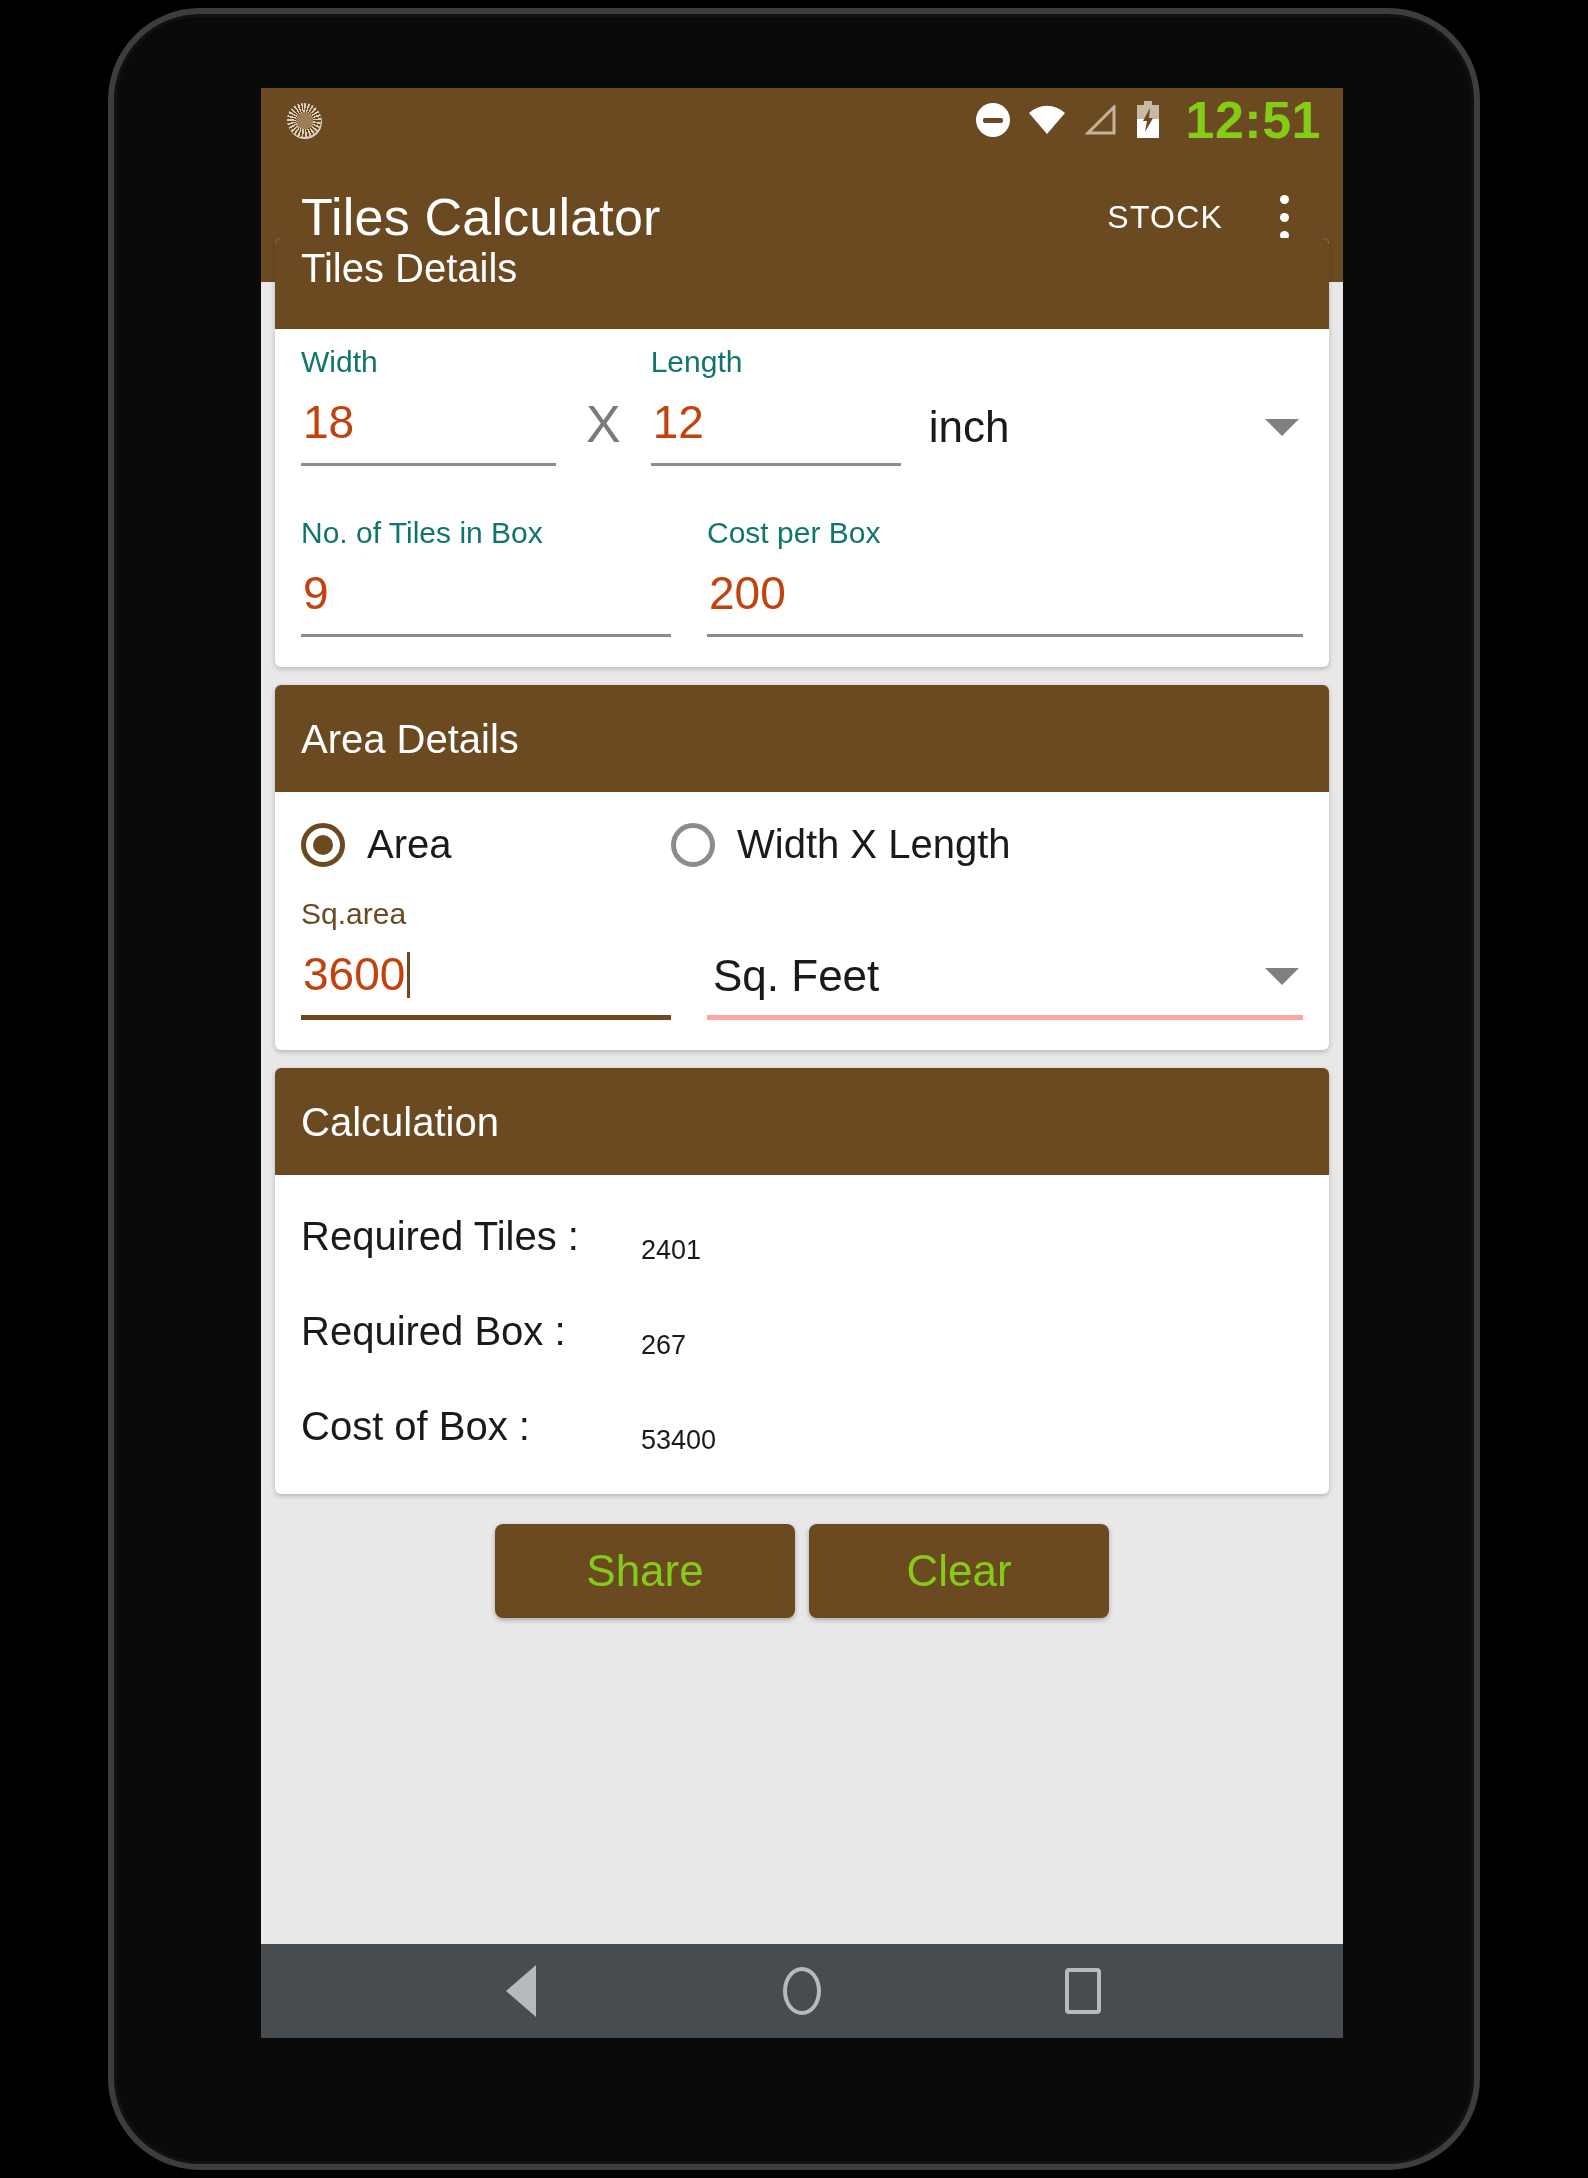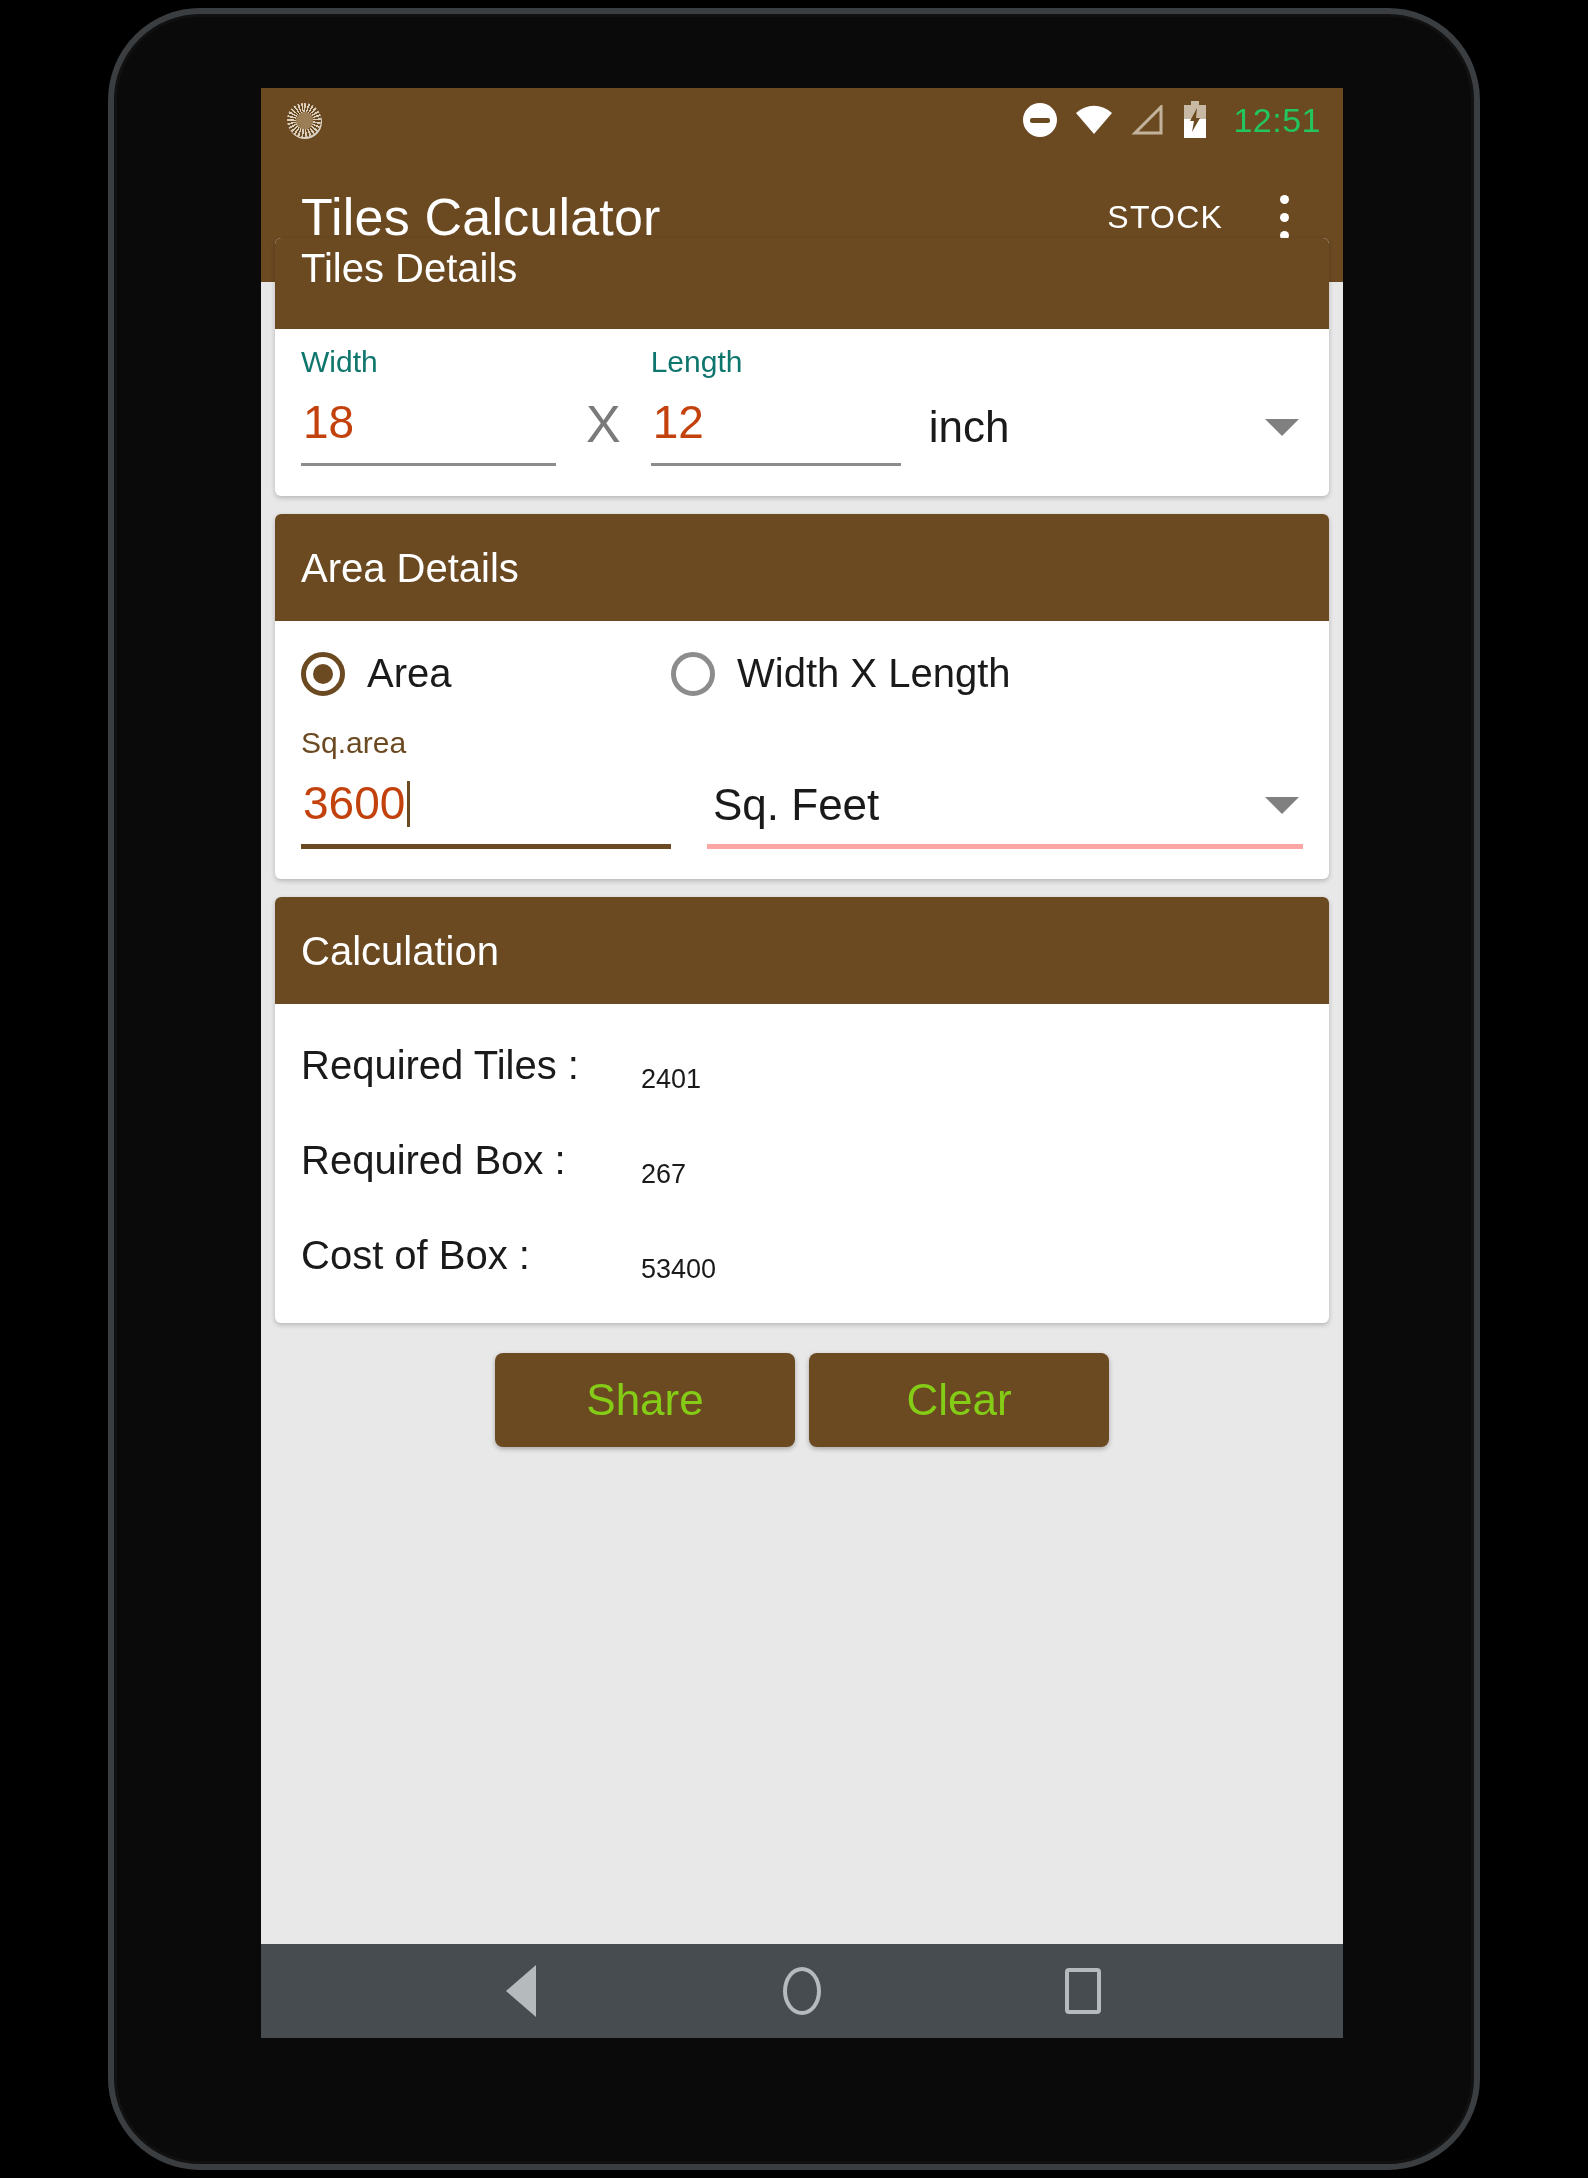--- a/index.html
+++ b/index.html
@@ -54,21 +54,21 @@
   }
   .dnd-icon::after {
     content: ""; position: absolute; left: 7px; top: 14.5px;
     width: 20px; height: 5px; background: #6b4a22; border-radius: 2px;
   }
   .wifi-icon { width: 38px; height: 30px; position: relative; }
   .wifi-icon svg { display:block; }
   .signal-icon { width: 34px; height: 30px; }
   .battery-icon { width: 24px; height: 38px; position: relative; }
   .clock {
-    color: #22c55e; font-size: 34px; font-weight: 400; letter-spacing: 0.5px;
+    color: #84cc16; font-size: 52px; font-weight: 700; letter-spacing: 0.5px;
     margin-left: 8px;
   }
 
   
   #app-bar {
     height: 130px;
     background: #6b4a22;
     display: flex; align-items: center;
     padding: 0 24px 0 40px;
   }
@@ -268,20 +268,30 @@
               <span class="field-value">12</span>
             </div>
             <div class="field" style="flex:1; padding-left:22px">
               <div class="dropdown">
                 <span>inch</span>
                 <span class="caret-down"></span>
               </div>
             </div>
           </div>
 
+          <div class="field-row" style="margin-top:44px">
+            <div class="field" style="width:370px">
+              <span class="field-label">No. of Tiles in Box</span>
+              <span class="field-value">9</span>
+            </div>
+            <div class="field" style="flex:1; margin-left:36px">
+              <span class="field-label">Cost per Box</span>
+              <span class="field-value">200</span>
+            </div>
+          </div>
 
         </div>
       </div>
 
       <div class="card">
         <div class="card-header">Area Details</div>
         <div class="card-body">
 
           <div class="radio-row">
             <div class="radio-opt selected" style="width:370px">

